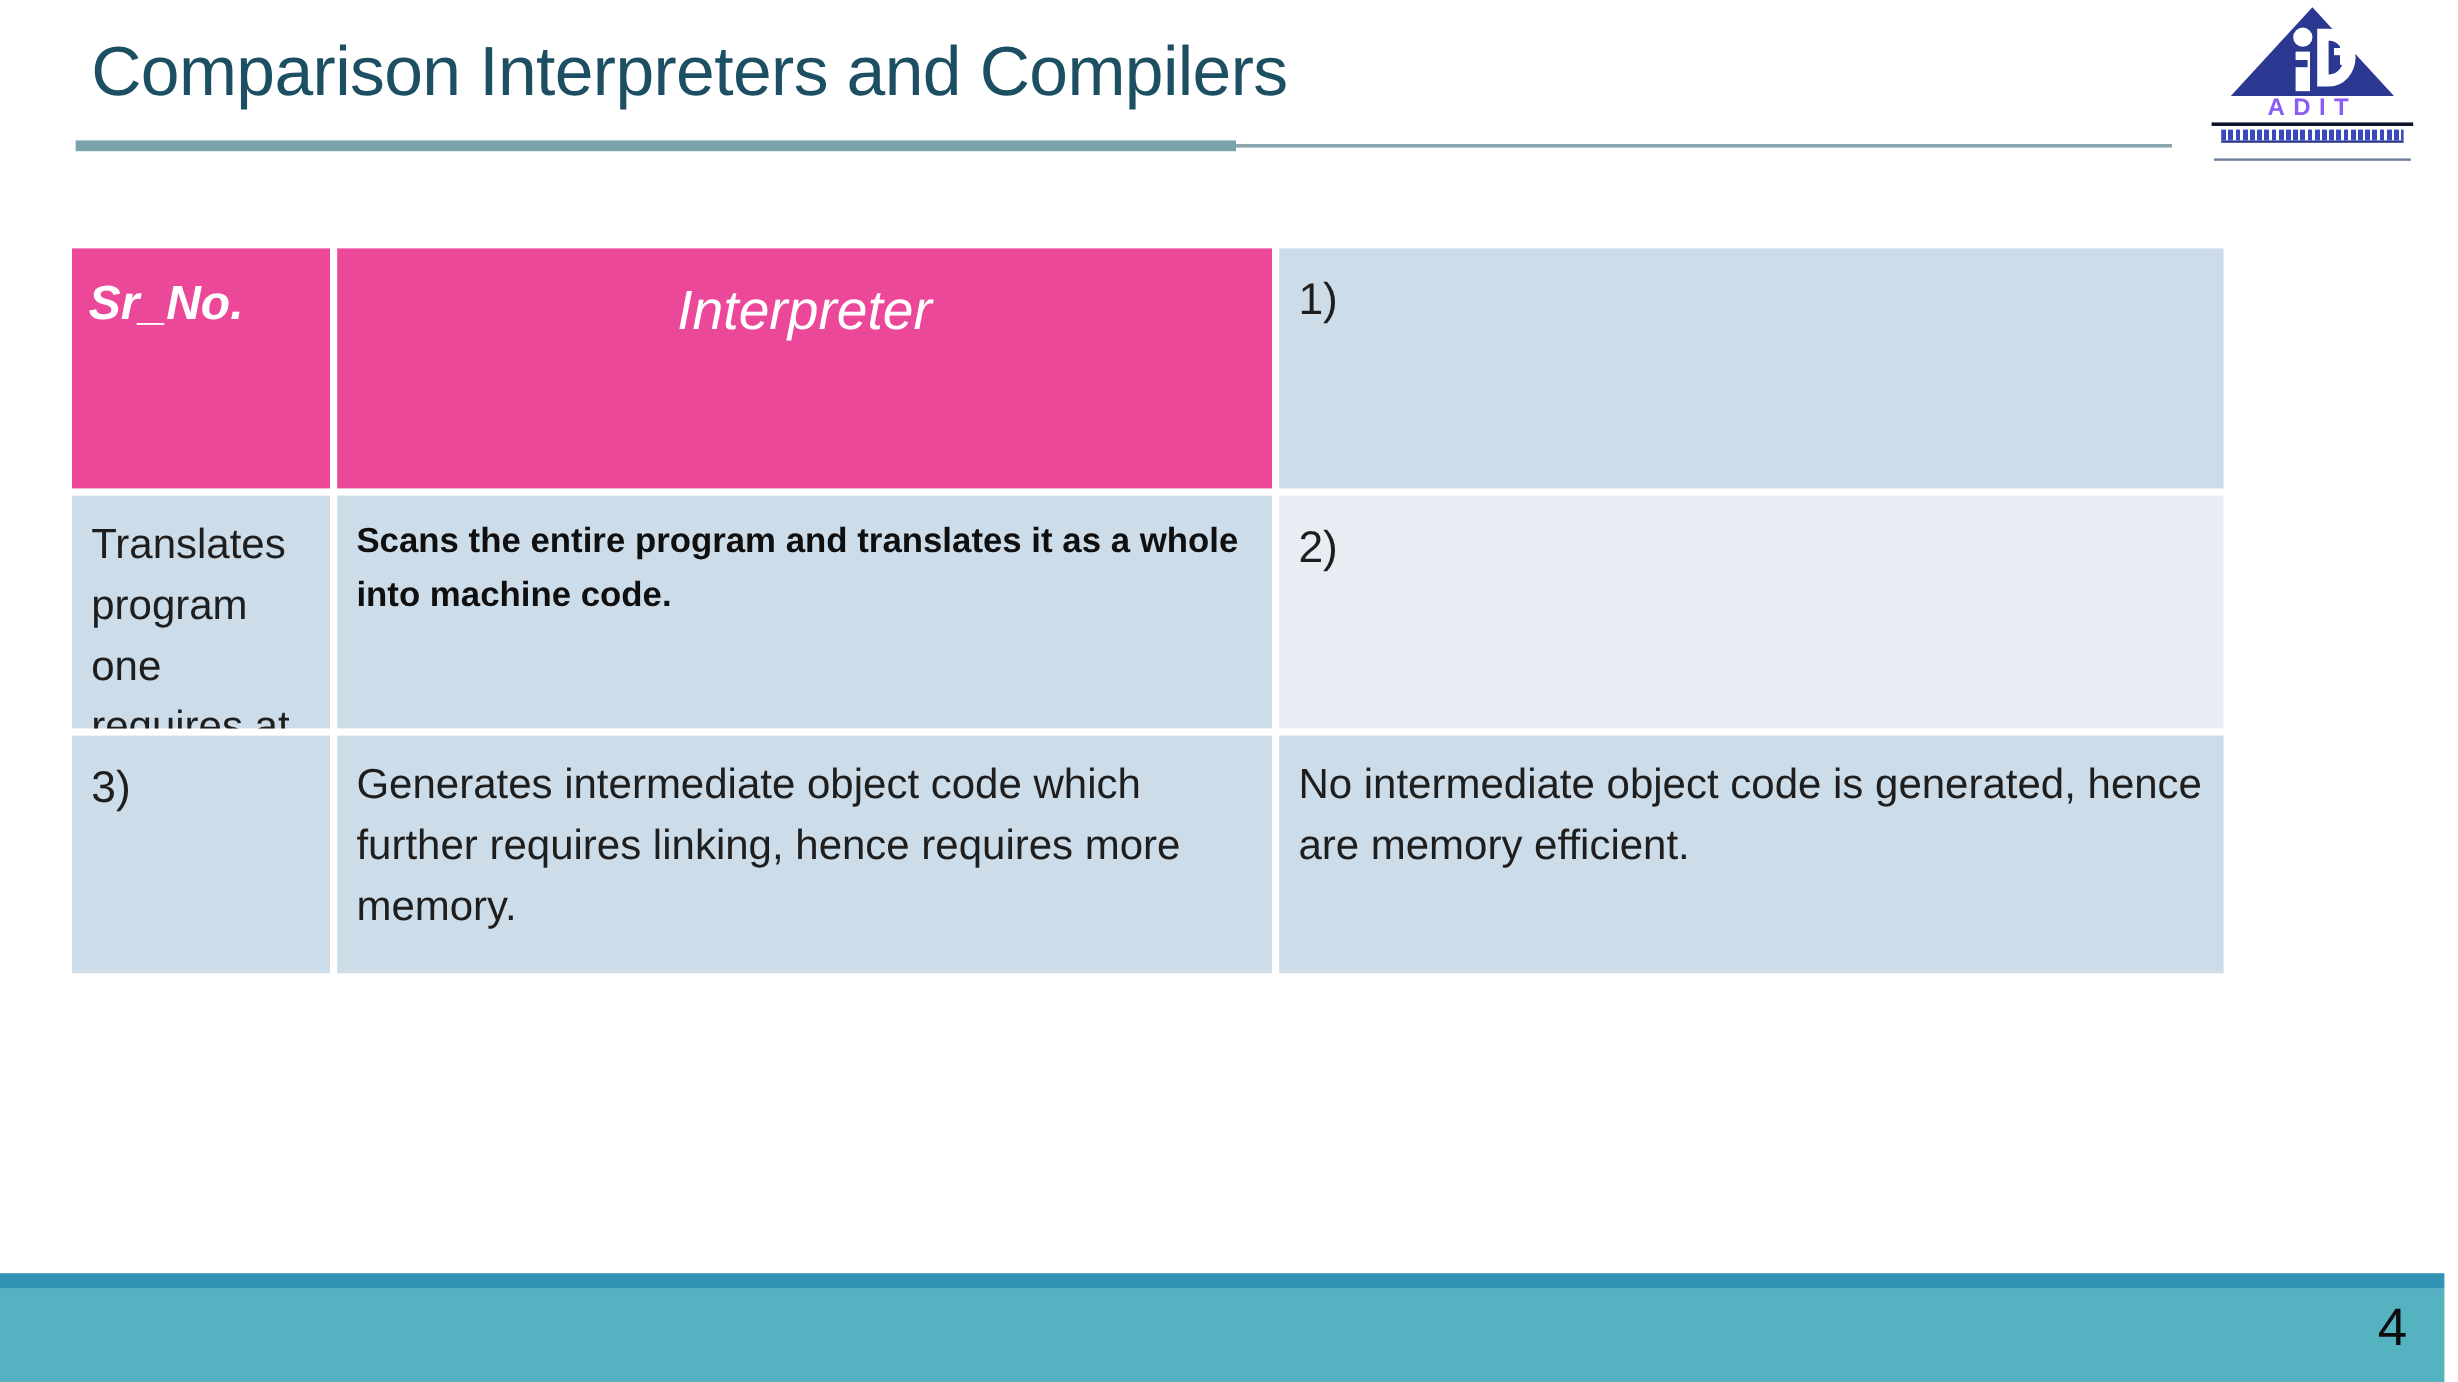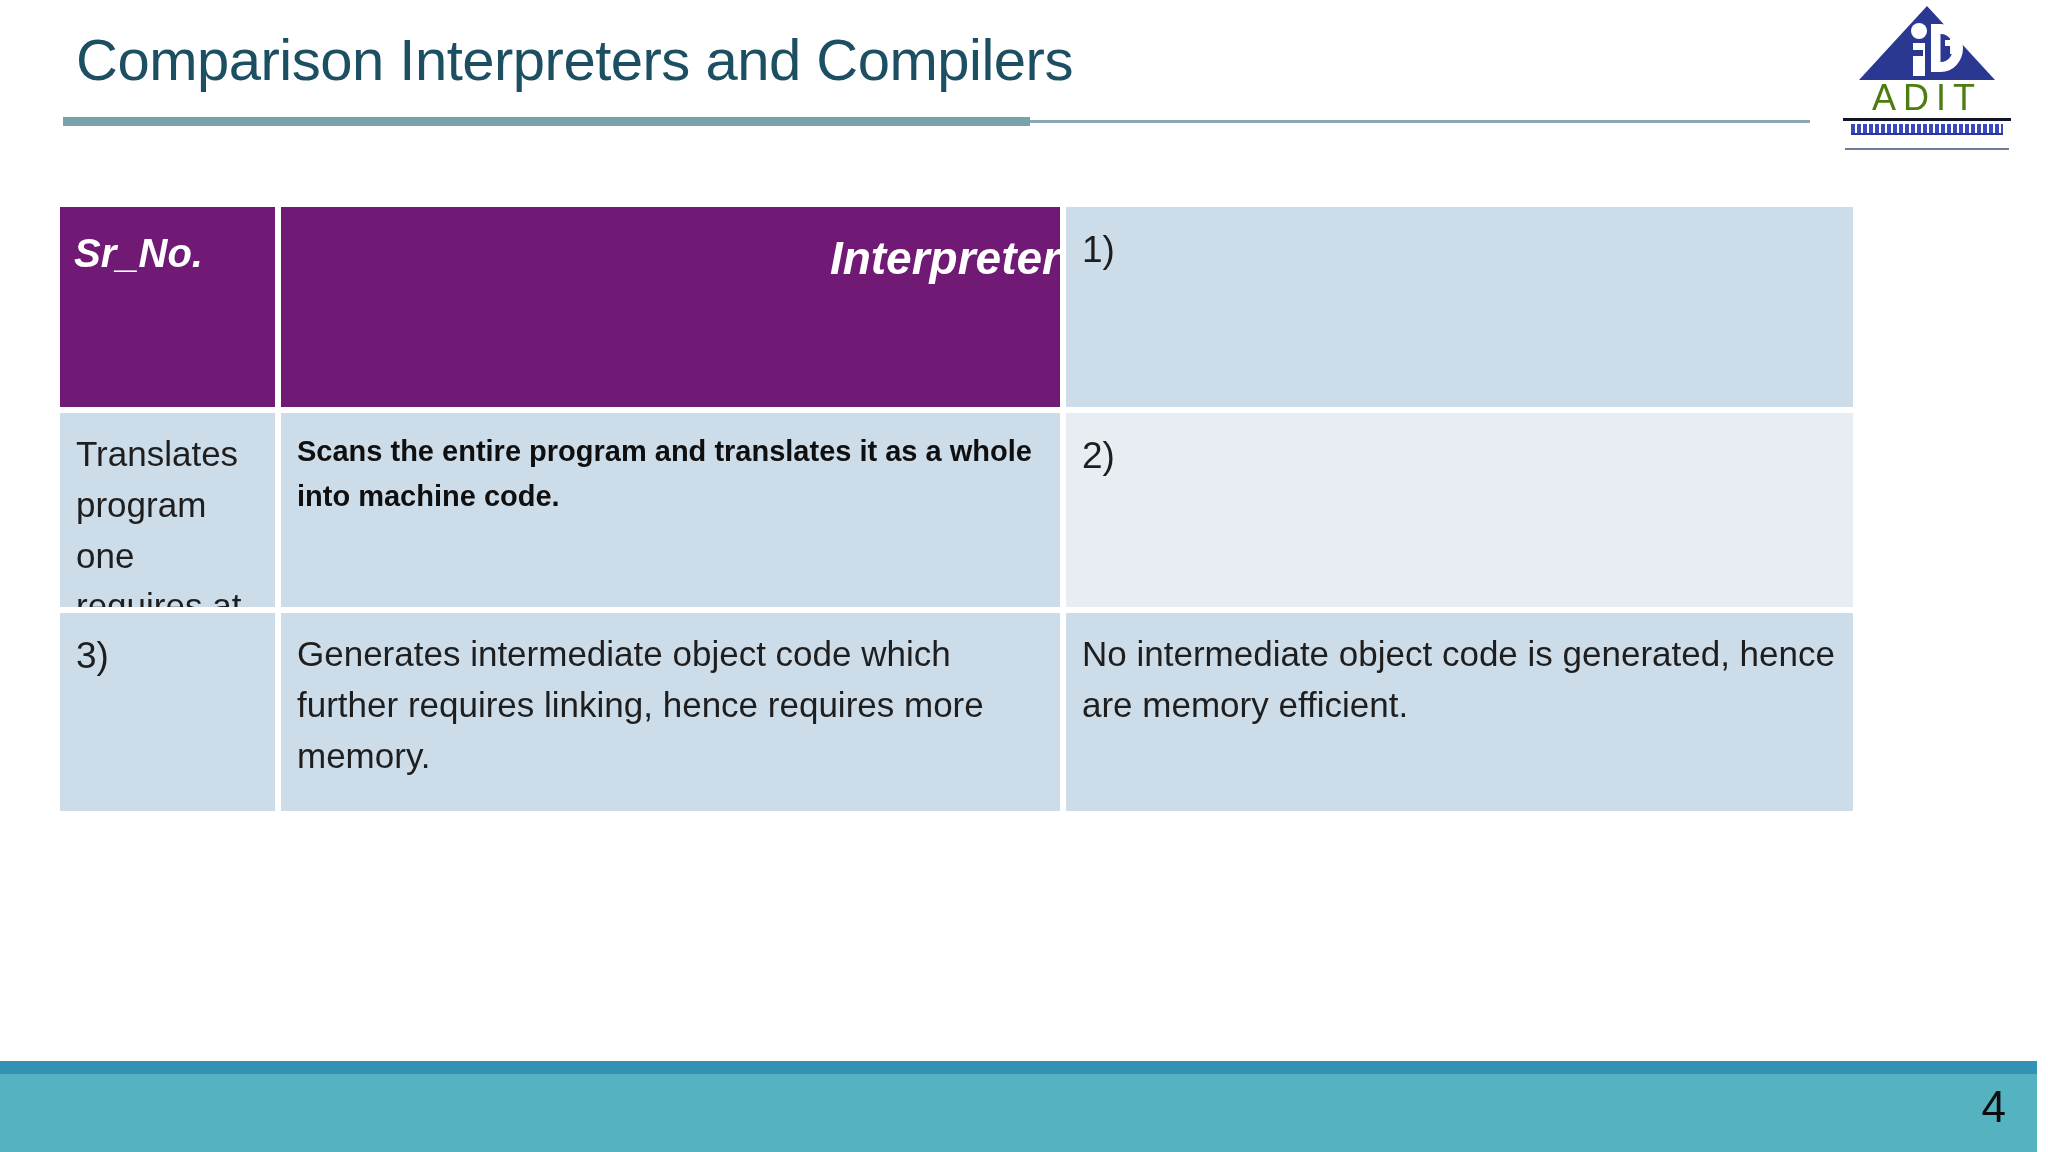--- a/index.html
+++ b/index.html
@@ -21,21 +21,21 @@
   }
   .title-underline-thin{
     position:absolute;left:1030px;top:120px;width:780px;height:3px;
     background:#8aa8b0;
   }
 
   
   .logo{position:absolute;left:1843px;top:4px;width:168px;text-align:center;}
   .logo svg{display:block;margin:0 auto;}
   .logo-acronym{
-    font-size:36px;font-weight:400;color:#4d7c0f;letter-spacing:7px;
+    font-size:20px;font-weight:700;color:#8b5cf6;letter-spacing:7px;
     line-height:1;margin-top:-2px;border-bottom:3px solid #10142a;
     padding-bottom:2px;display:block;
   }
   .logo-tagline{
     height:9px;margin:3px 8px 0 8px;
     background:repeating-linear-gradient(90deg,#3a49c0 0 4px,rgba(0,0,0,0) 4px 6px);
     border-bottom:2px solid #2b3891;
   }
   .logo-baseline{
     height:2px;margin:13px 2px 0 2px;background:#6d7d9a;
@@ -44,30 +44,30 @@
   
   .cmp-table{
     position:absolute;left:60px;top:207px;width:1793px;
     display:grid;
     grid-template-columns:215px 779px 787px;
     grid-template-rows:200px 194px 198px 194px;
     gap:6px;
   }
   .cell{box-sizing:border-box;overflow:hidden;}
   .head-cell{
-    background:#701a75;color:#ffffff;
+    background:#ec4899;color:#ffffff;
     padding-top:24px;
   }
   .head-sr{
     font-size:40px;font-weight:700;font-style:italic;
     padding-left:14px;
   }
   .head-col{
-    font-size:46px;font-style:italic;font-weight:700;
-    text-align:right;
+    font-size:46px;font-style:italic;font-weight:400;
+    text-align:center;
   }
   .body-cell{
     color:#1e1e1e;font-size:35px;line-height:1.45;
     padding:16px 18px 0 16px;
   }
   .row-a{background:#cddce9;}
   .row-b{background:#e8edf4;}
   .sr-cell{font-size:37px;}
   .compiler-emph{font-size:29px;font-weight:600;line-height:1.55;color:#0f0f0f;}
 

